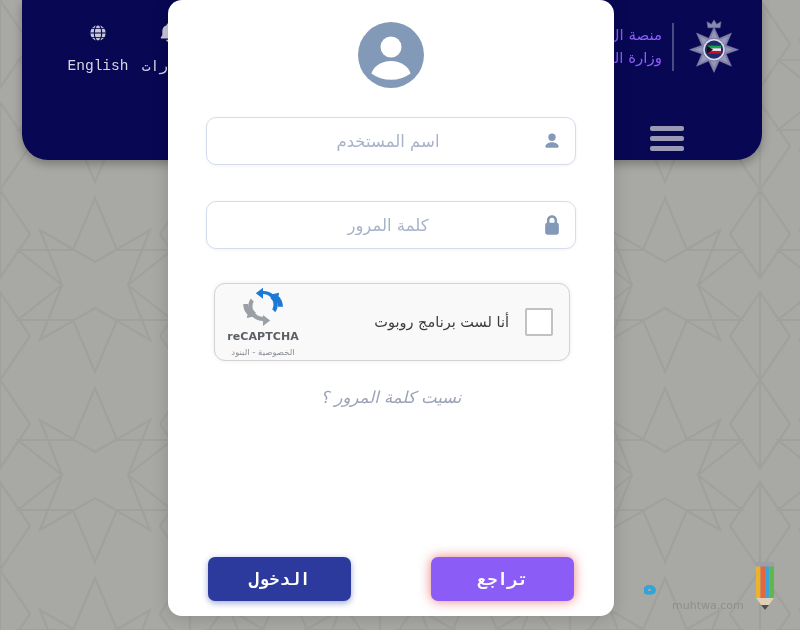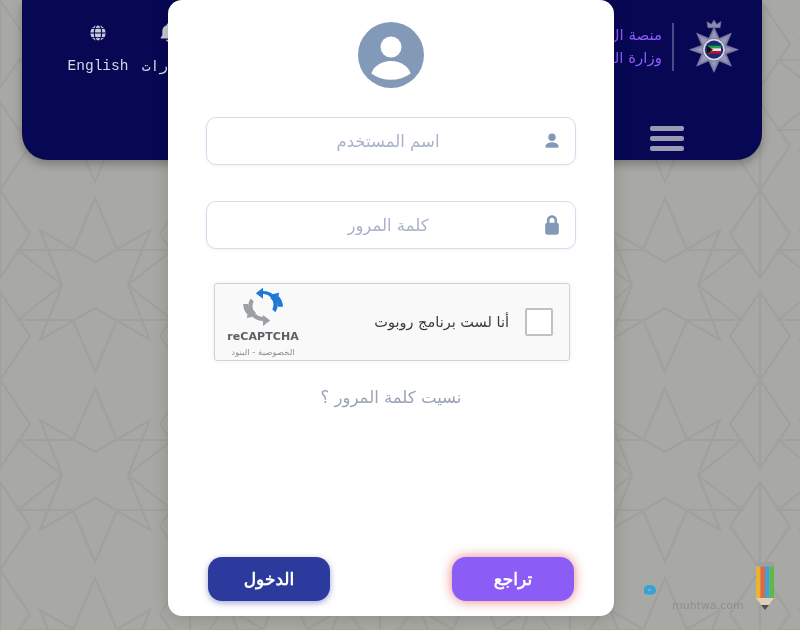--- a/index.html
+++ b/index.html
@@ -160,21 +160,21 @@
 
   
   #recaptcha-box {
     position: absolute;
     left: 46px;
     top: 283px;
     width: 356px;
     height: 78px;
     background: #f9f9f9;
     border: 1px solid #d3d3d3;
-    border-radius: 3px;
+    border-radius: 11px;
     box-shadow: 0 0 4px rgba(0,0,0,0.08);
     display: flex;
     flex-direction: row;
     align-items: center;
     direction: rtl;
   }
   #recaptcha-checkbox {
     width: 28px;
     height: 28px;
     background: #fff;
@@ -215,20 +215,21 @@
   
   #forgot-password-link {
     position: absolute;
     top: 388px;
     left: 0;
     width: 100%;
     text-align: center;
     font-size: 16.5px;
     color: #9aa3b5;
     cursor: pointer;
+    font-style: italic;
   }
 
   #help-text {
     position: absolute;
     top: 444px;
     left: 44px;
     width: 358px;
     text-align: center;
     font-size: 17px;
     line-height: 1.75;
@@ -242,26 +243,26 @@
     top: 557px;
     left: 40px;
     width: 366px;
     height: 44px;
     display: flex;
     flex-direction: row;
     justify-content: space-between;
     align-items: center;
   }
   .action-btn {
-    width: 122px;
+    width: 143px;
     height: 44px;
     border: none;
-    border-radius: 14px;
+    border-radius: 7px;
     color: #ffffff;
-    font-family: Liberation Serif, serif;
+    font-family: Liberation Mono, monospace;
     font-size: 17px;
     font-weight: bold;
     cursor: pointer;
   }
   #btn-login  { background: #2c3a9e; box-shadow: 0 2px 6px rgba(44,58,158,0.45); }
   #btn-cancel { background: #8b5cf6; box-shadow: 0 0 12px rgba(220,20,20,0.55); }
 
   
   #watermark {
     position: absolute;

